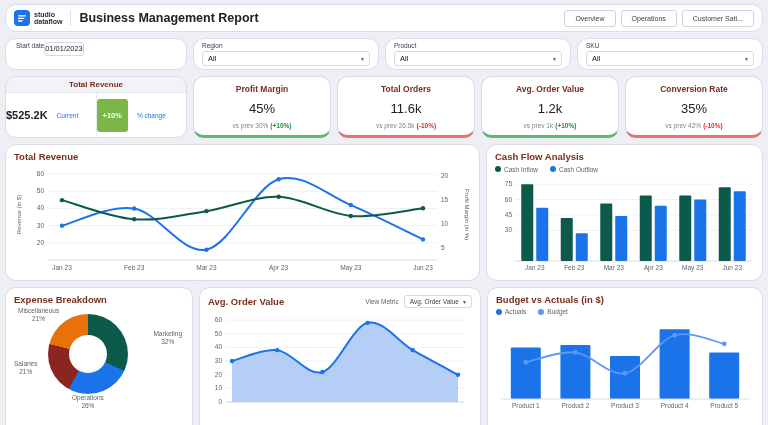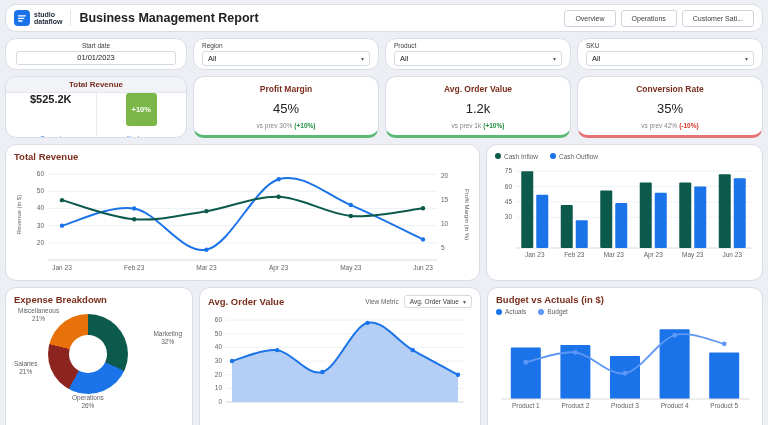--- a/index.html
+++ b/index.html
@@ -17,37 +17,37 @@
   .logo-text{display:flex;flex-direction:column;font-size:7px;font-weight:bold;line-height:7.5px;color:#1f2937}
   .vdiv{width:1px;height:16px;background:#e0e3ea}
   .report-title{font-size:12.5px;font-weight:bold;color:#202124}
   .tabs{margin-left:auto;display:flex;gap:5px}
   .tab{font-family:inherit;font-size:7px;color:#3c4043;background:#fff;border:1px solid #cfd4dc;
     border-radius:3px;padding:4px 10px;cursor:pointer;white-space:nowrap}
 
   
   .filters-row{height:32px}
   .date-card{width:182px;display:flex;gap:8px;padding:3px 10px}
-  .date-field{flex:1;display:flex;flex-direction:column}
+  .date-field{flex:1;display:flex;flex-direction:row}
   .f-label{font-size:6.5px;color:#3c4043;text-align:center;margin-bottom:2px}
   .date-box{border:1px solid #d5d9e2;border-radius:3px;height:14px;line-height:12px;
     font-size:7.5px;text-align:center;color:#202124;cursor:pointer}
   .select-card{flex:1;padding:3px 8px;display:flex;flex-direction:column}
   .s-label{font-size:6.5px;color:#3c4043;margin-bottom:2px}
   .select-box{border:1px solid #d5d9e2;border-radius:3px;height:22px;padding:0 5px;
     display:flex;align-items:center;justify-content:space-between;font-size:7.5px;cursor:pointer}
   .caret{font-size:6px;color:#5f6368}
 
   
   .kpi-row{height:62px}
   .revenue-kpi{width:182px;display:flex;flex-direction:column;padding:0}
   .kpi-head{height:16px;line-height:16px;text-align:center;font-size:8px;font-weight:bold;
     color:var(--maroon,#7a2e1d);background:#f1f3f6;border-bottom:1px solid #e3e6ec}
   .kpi-cols{flex:1;display:flex}
-  .kpi-col{flex:1;display:flex;flex-direction:column;align-items:center;justify-content:space-between;gap:9px}
+  .kpi-col{flex:1;display:flex;flex-direction:row;align-items:center;justify-content:flex-start;gap:9px}
   .kpi-col + .kpi-col{border-left:1px solid #e9ebf0}
   .kpi-val{font-size:11px;font-weight:bold;color:#202124}
   .kpi-sub{font-size:6.5px;color:var(--accent-blue,#1a73e8)}
   .badge{background:var(--badge-green,#7ab648);color:#fff;font-size:7.5px;font-weight:bold;
     padding:12px 6px;border-radius:3px}
   .kpi{flex:1;display:flex;flex-direction:column;align-items:center;justify-content:space-between;
     padding:7px 10px 6px}
   .kpi.up{border-bottom:3px solid var(--trend-up-bar,#5bb974)}
   .kpi.down{border-bottom:3px solid var(--trend-down-bar,#e57373)}
   .kpi-title{font-size:8.5px;font-weight:bold;color:var(--maroon,#7a2e1d)}
@@ -160,20 +160,25 @@
           <div class="badge">+10%</div>
           <div class="kpi-sub">% change</div>
         </div>
       </div>
     </div>
 
     <div class="card kpi up">
       <div class="kpi-title">Profit Margin</div>
       <div class="kpi-big">45%</div>
       <div class="kpi-prev"><span>vs prev 30%</span><span class="chg up">(+10%)</span></div>
+    </div>
+    <div class="card kpi down">
+      <div class="kpi-title">Total Orders</div>
+      <div class="kpi-big">11.6k</div>
+      <div class="kpi-prev"><span>vs prev 26.5k</span><span class="chg down">(-10%)</span></div>
     </div>
     <div class="card kpi up">
       <div class="kpi-title">Avg. Order Value</div>
       <div class="kpi-big">1.2k</div>
       <div class="kpi-prev"><span>vs prev 1k</span><span class="chg up">(+10%)</span></div>
     </div>
     <div class="card kpi down">
       <div class="kpi-title">Conversion Rate</div>
       <div class="kpi-big">35%</div>
       <div class="kpi-prev"><span>vs prev 42%</span><span class="chg down">(-10%)</span></div>
@@ -217,20 +222,21 @@
           <path d="M48 37.131578947368425 C60.03333333333333 40.324561403508774 96.13333333333334 54.45350877192983 120.2 56.289473684210535 C144.26666666666668 58.125438596491236 168.33333333333334 51.89912280701755 192.4 48.14736842105263 C216.46666666666667 44.39561403508772 240.53333333333336 32.98070175438597 264.6 33.77894736842106 C288.6666666666667 34.57719298245615 312.73333333333335 51.021052631578954 336.8 52.93684210526316 C360.8666666666667 54.85263157894737 396.9666666666667 46.550877192982455 409 45.27368421052631" fill="none" stroke="#0c5a4c" stroke-width="2" stroke-linecap="round"></path>
           <circle cx="48" cy="37.131578947368425" r="2.2" fill="#0c5a4c"></circle>
           <circle cx="120.2" cy="56.289473684210535" r="2.2" fill="#0c5a4c"></circle>
           <circle cx="192.4" cy="48.14736842105263" r="2.2" fill="#0c5a4c"></circle>
           <circle cx="264.6" cy="33.77894736842106" r="2.2" fill="#0c5a4c"></circle>
           <circle cx="336.8" cy="52.93684210526316" r="2.2" fill="#0c5a4c"></circle>
           <circle cx="409" cy="45.27368421052631" r="2.2" fill="#0c5a4c"></circle>
         </svg>
     </div>
     <div class="card chart-card c-cash-flow">
+      <div class="chart-title">Cash Flow Analysis</div>
       <div class="legend h12">
         <span class="legend-item">
           <i class="dot" style="background-color: rgb(12, 90, 76);"></i>
           <span>Cash Inflow</span>
         </span>
         <span class="legend-item">
           <i class="dot" style="background-color: rgb(26, 115, 232);"></i>
           <span>Cash Outflow</span>
         </span>
       </div>

